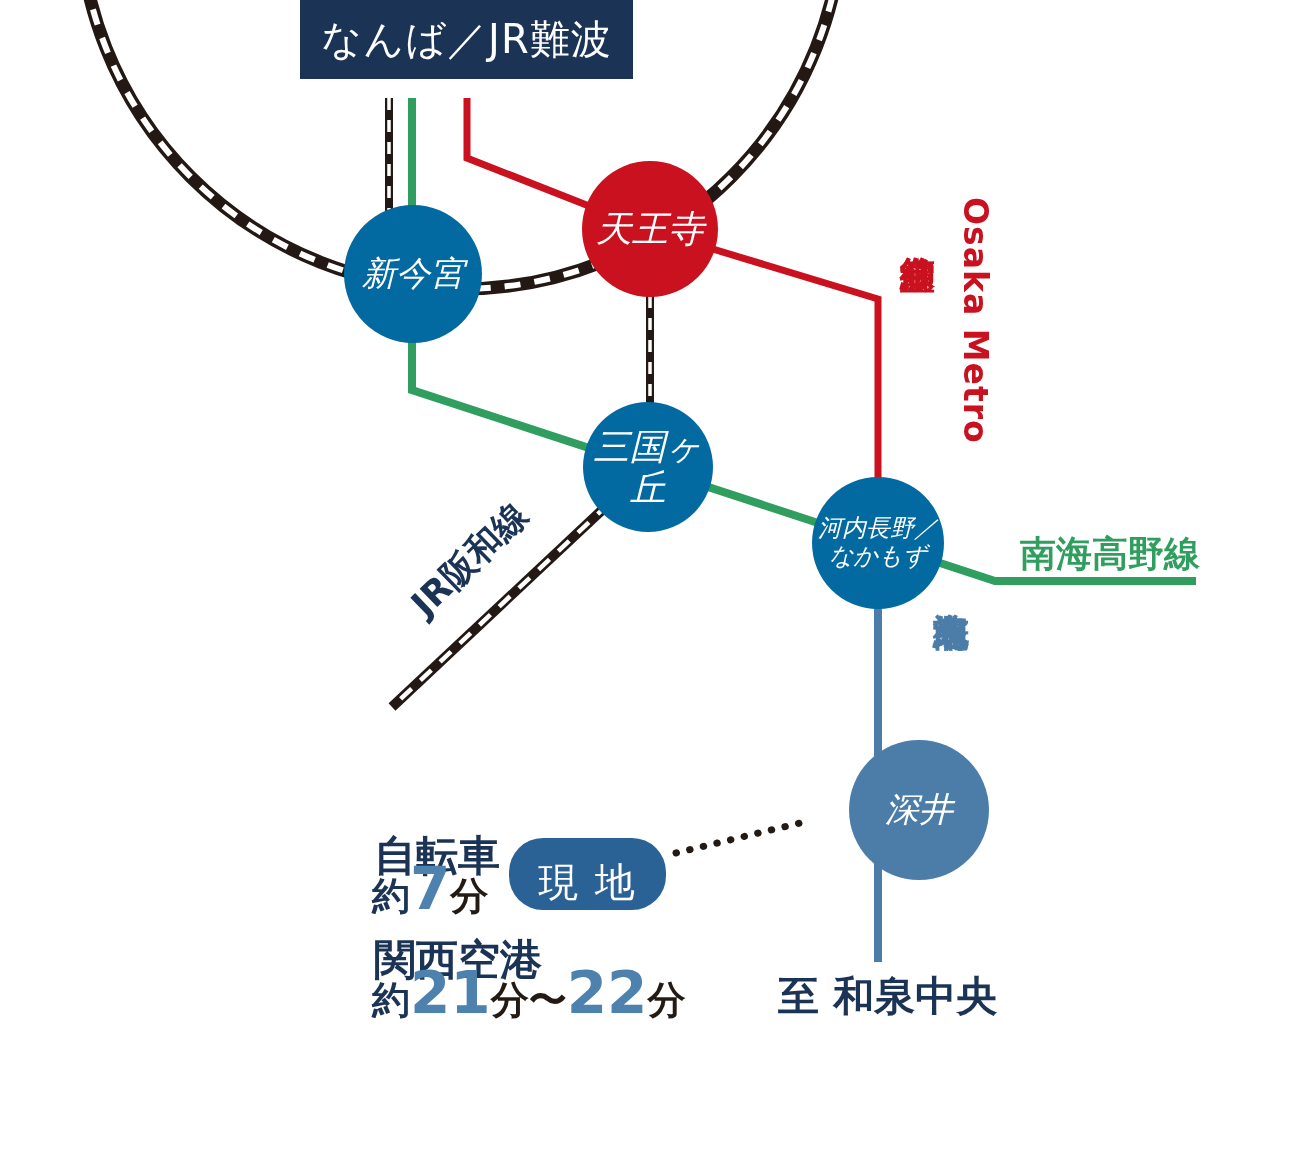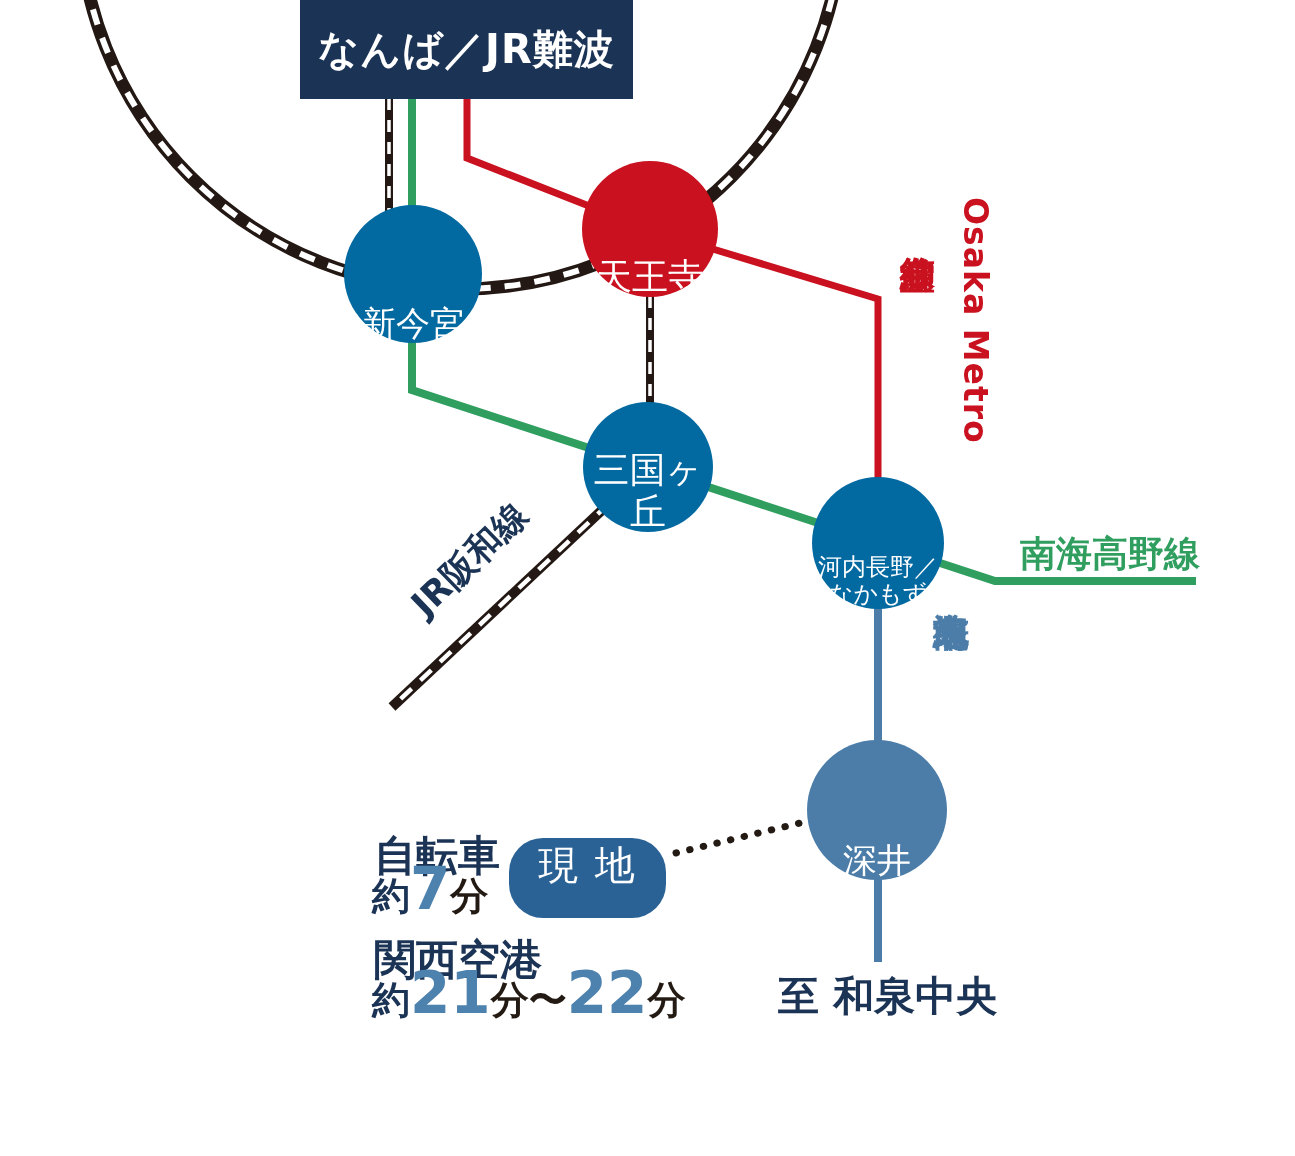--- a/index.html
+++ b/index.html
@@ -15,39 +15,39 @@
   .rail-w{stroke:#ffffff;fill:none;}
   .l-green{stroke:#2f9e5f;fill:none;}
   .l-red{stroke:#c9111f;fill:none;}
   .l-blue{stroke:#4c7da9;fill:none;}
   .l-dot{stroke:#241a14;fill:none;stroke-linecap:round;}
 
   .station{
     position:absolute;z-index:2;
     border-radius:50%;
     color:#fff;
-    display:flex;flex-direction:column;align-items:center;justify-content:flex-end;
-    text-align:center;line-height:1.15;
+    display:flex;flex-direction:column;align-items:center;justify-content:center;
+    text-align:center;line-height:1.15;font-style:italic;
   }
   .st-gray{background:#0369a1;}
   .st-red{background:#c9111f;}
   .st-blue{background:#4c7da9;}
 
   .namba-box{
     position:absolute;z-index:2;
-    left:300px;top:0;width:333px;height:99px;
+    left:300px;top:0;width:333px;height:79px;
     background:#1b3355;color:#fff;
     display:flex;align-items:center;justify-content:center;
-    font-size:40px;font-weight:700;letter-spacing:1px;
+    font-size:40px;font-weight:400;letter-spacing:1px;
   }
   .site-pill{
     position:absolute;z-index:2;
-    left:509px;top:838px;width:157px;height:80px;
+    left:509px;top:838px;width:157px;height:72px;
     background:#2a6295;color:#fff;border-radius:34px;
-    display:flex;align-items:flex-start;justify-content:center;
+    display:flex;align-items:flex-end;justify-content:center;
     font-size:40px;font-weight:500;letter-spacing:2px;
   }
 
   .label{position:absolute;z-index:3;white-space:nowrap;}
   .vert{writing-mode:vertical-rl;text-orientation:mixed;}
 
   .lbl-osaka-en{left:956px;top:197px;font-size:33px;font-weight:600;color:#c9111f;letter-spacing:1px;}
   .lbl-midosuji{left:898px;top:229px;font-size:35px;font-weight:600;color:#c9111f;line-height:1.07;}
   .lbl-koya{left:1020px;top:530px;font-size:36px;font-weight:600;color:#2f9e5f;}
   .lbl-semboku{left:933px;top:585px;font-size:36px;font-weight:600;color:#4c7da9;line-height:0.97;}
@@ -124,21 +124,21 @@
 
   <div class="station st-gray" style="left:583px;top:402px;width:130px;height:130px;font-size:36px;">
     <span>三国ヶ丘</span>
   </div>
 
   <div class="station st-gray" style="left:812px;top:477px;width:132px;height:132px;font-size:24px;">
     <span>河内長野／</span>
     <span>なかもず</span>
   </div>
 
-  <div class="station st-blue" style="left:807px;top:740px;width:140px;height:140px;font-size:34px;">
+  <div class="station st-blue" style="left:849px;top:740px;width:140px;height:140px;font-size:34px;">
     <span>深井</span>
   </div>
 
   <div class="site-pill">
     <span>現 地</span>
   </div>
 
   <div class="label vert lbl-osaka-en">Osaka Metro</div>
   <div class="label vert lbl-midosuji">御堂筋線</div>
   <div class="label lbl-koya">南海高野線</div>

